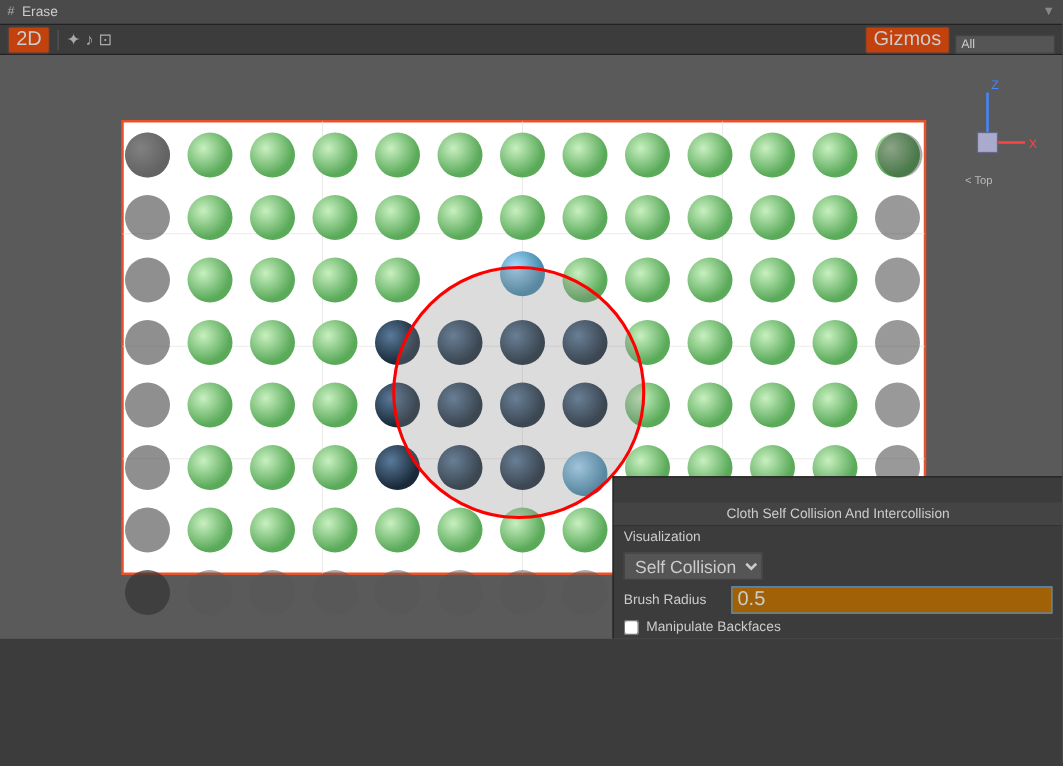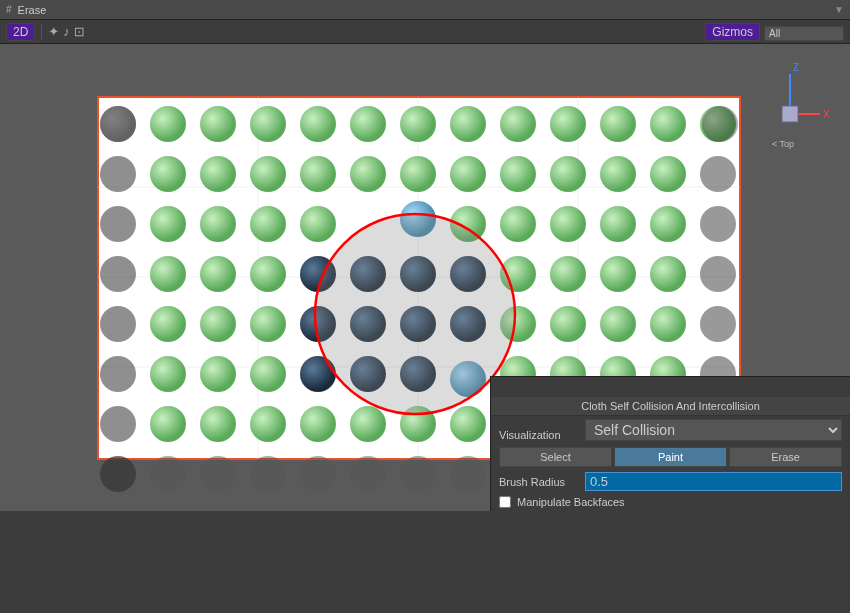--- a/index.html
+++ b/index.html
@@ -40,24 +40,24 @@
     .toolbar {
       height: 24px;
       background: #3c3c3c;
       border-bottom: 1px solid #222;
       display: flex;
       align-items: center;
       padding: 0 6px;
       gap: 4px;
     }
     .toolbar-btn {
-      background: #4c1d95;
+      background: #c2410c;
       border: 1px solid #444;
       color: #ccc;
-      font-size: 12px;
+      font-size: 16px;
       padding: 1px 6px;
       cursor: pointer;
       border-radius: 2px;
     }
     .toolbar-sep {
       width: 1px;
       height: 16px;
       background: #555;
       margin: 0 2px;
     }
@@ -101,23 +101,24 @@
       color: #ccc;
       text-align: center;
       padding: 3px 0;
       font-size: 11px;
       border-bottom: 1px solid #333;
       margin-top: 20px;
     }
 
     .panel-row {
       display: flex;
-      align-items: flex-end;
+      align-items: flex-start;
       padding: 3px 8px;
       gap: 6px;
+      flex-direction: column;
     }
 
     .panel-label {
       color: #ccc;
       font-size: 11px;
       width: 80px;
     }
 
     .panel-select {
       flex: 1;
@@ -158,24 +159,24 @@
     }
 
     .panel-field-label {
       color: #ccc;
       font-size: 11px;
       width: 80px;
     }
 
     .panel-field-input {
       flex: 1;
-      background: #0369a1;
+      background: #a16207;
       border: 1px solid #4a90d9;
       color: #ccc;
-      font-size: 13px;
+      font-size: 16px;
       padding: 1px 4px;
     }
 
     .panel-checkbox-row {
       display: flex;
       align-items: center;
       padding: 3px 8px;
       gap: 6px;
     }
 
@@ -390,25 +391,20 @@
   <div class="bottom-panel" style="position:absolute; bottom:0; right:0; width:360px;">
     <div class="panel-title">Cloth Self Collision And Intercollision</div>
 
     <div class="panel-row">
       <span class="panel-label">Visualization</span>
       <select class="panel-select">
         <option>Self Collision</option>
       </select>
     </div>
 
-    <div class="panel-tabs">
-      <div class="panel-tab">Select</div>
-      <div class="panel-tab active">Paint</div>
-      <div class="panel-tab">Erase</div>
-    </div>
 
     <div class="panel-field-row">
       <span class="panel-field-label">Brush Radius</span>
       <input class="panel-field-input" type="text" value="0.5" style="">
     </div>
 
     <div class="panel-checkbox-row">
       <input type="checkbox" class="panel-checkbox" style="">
       <span class="panel-checkbox-label">Manipulate Backfaces</span>
     </div>

